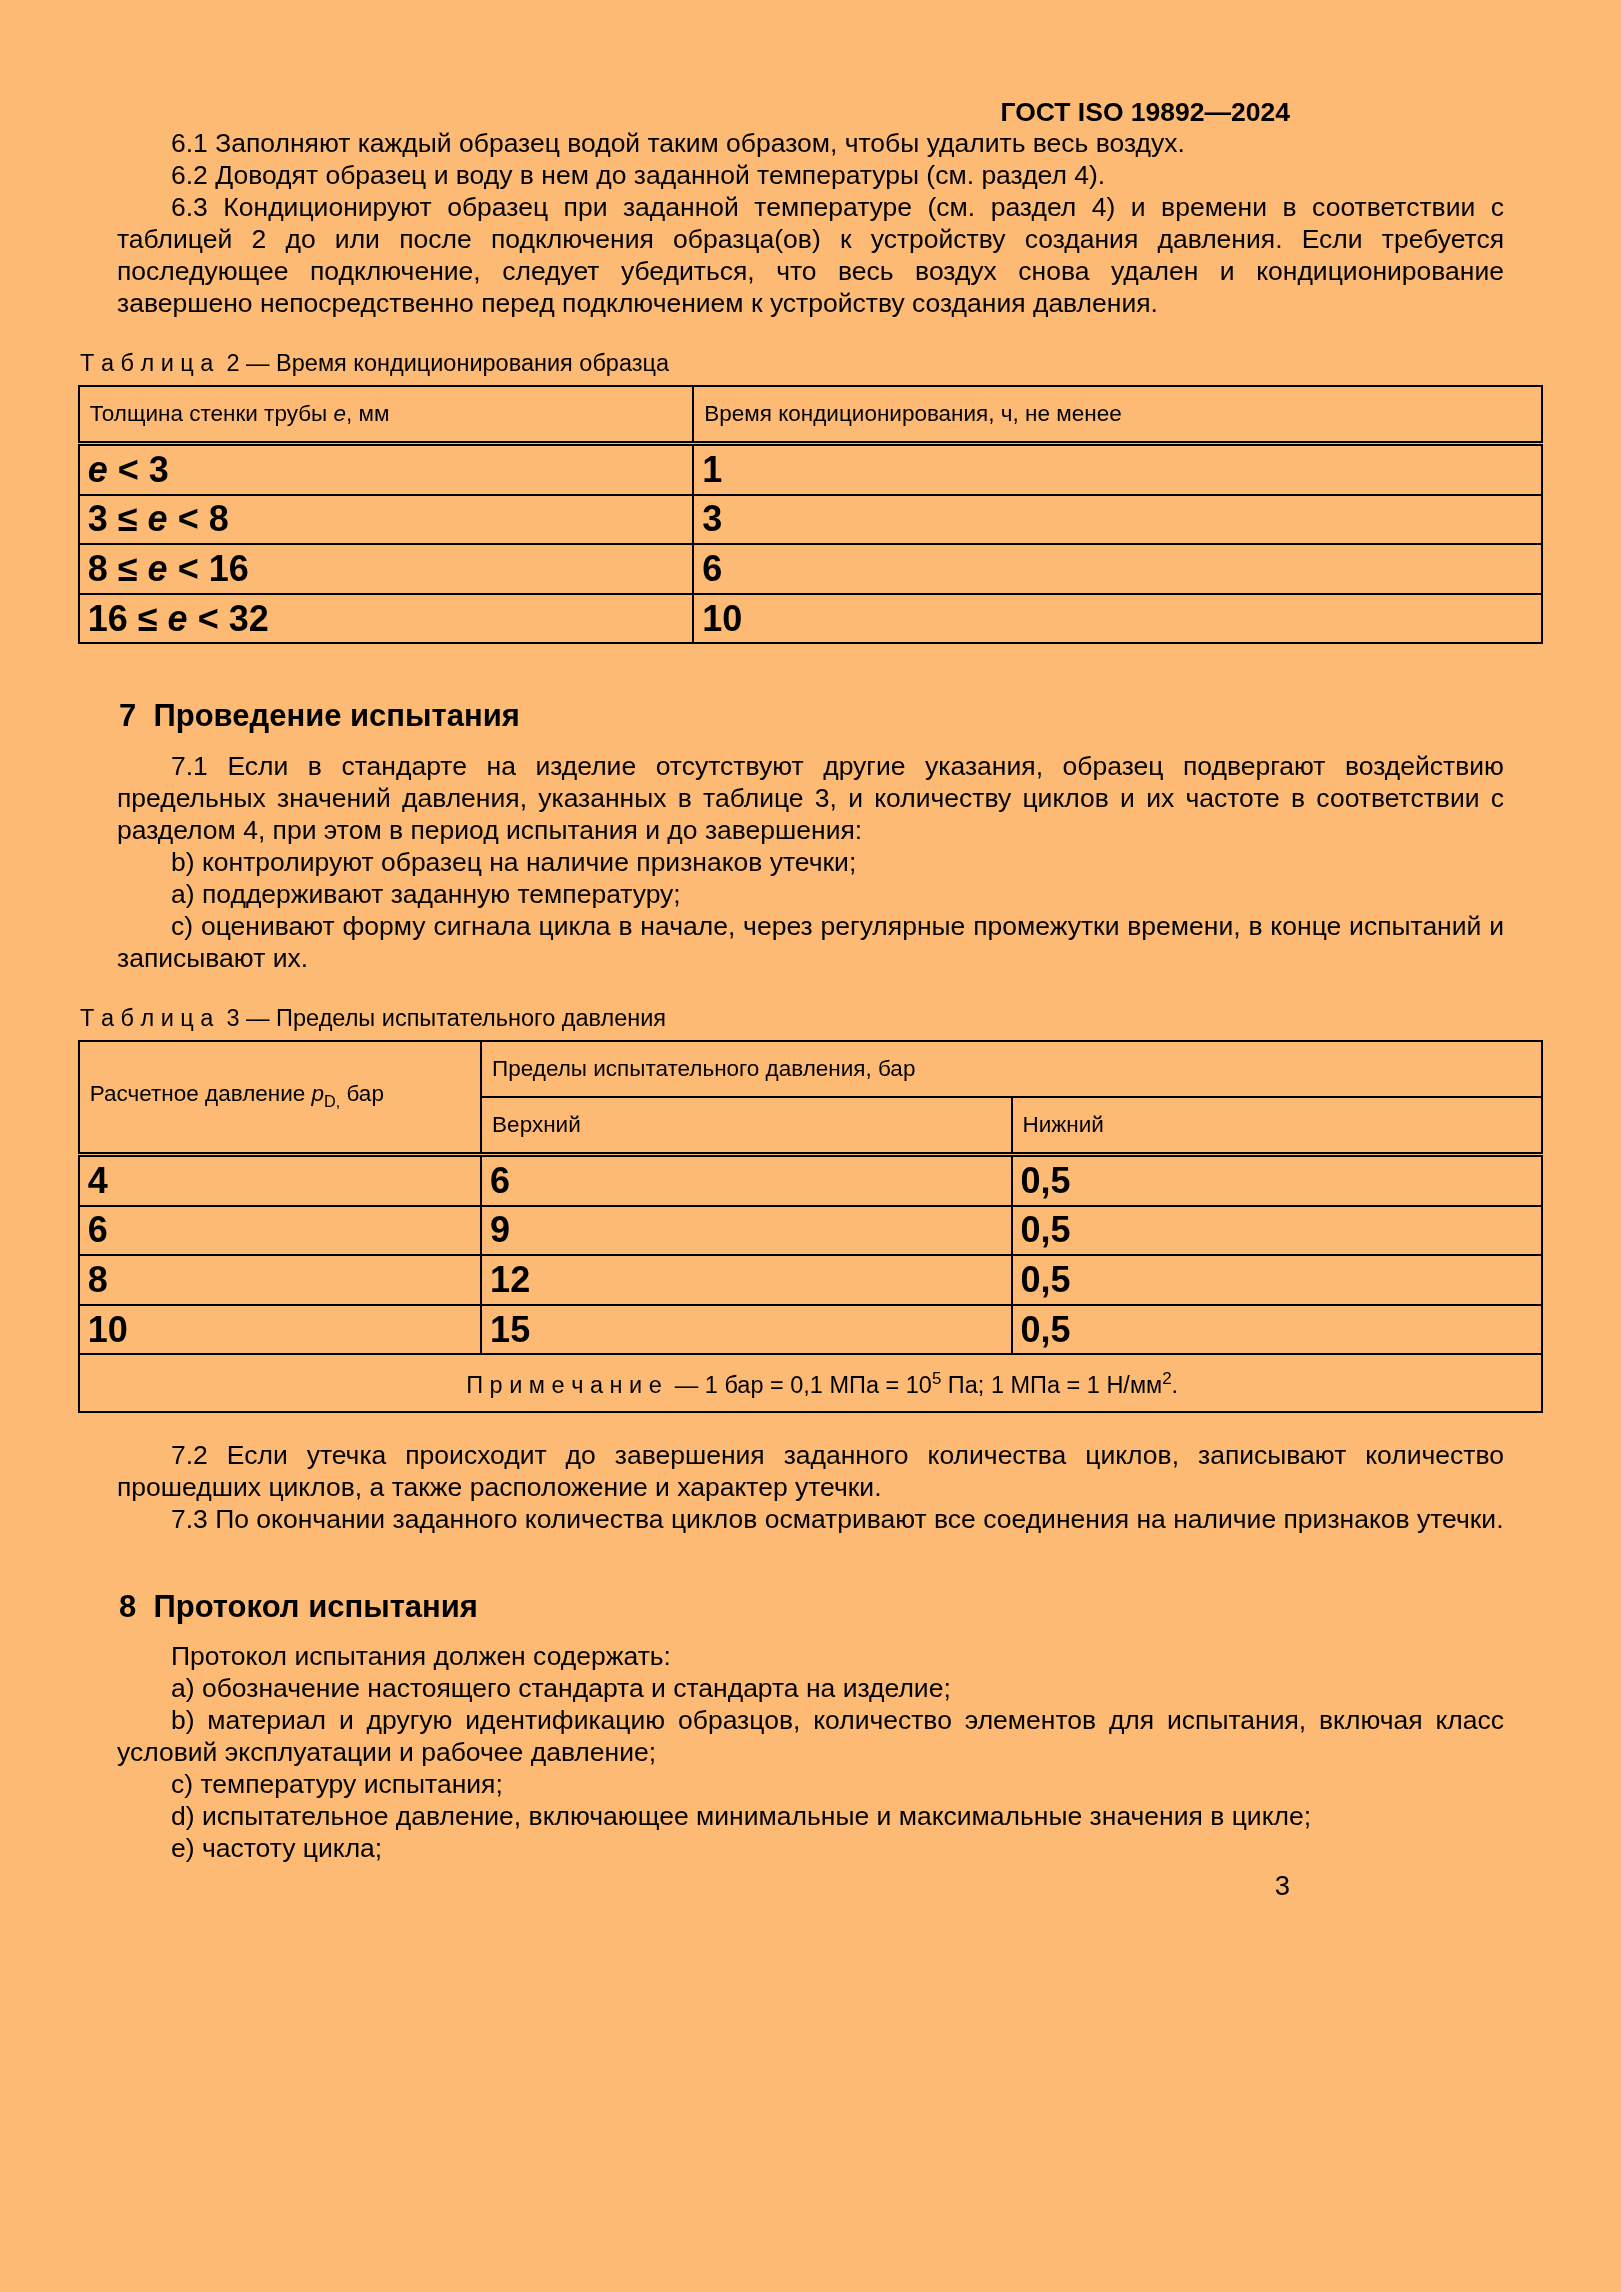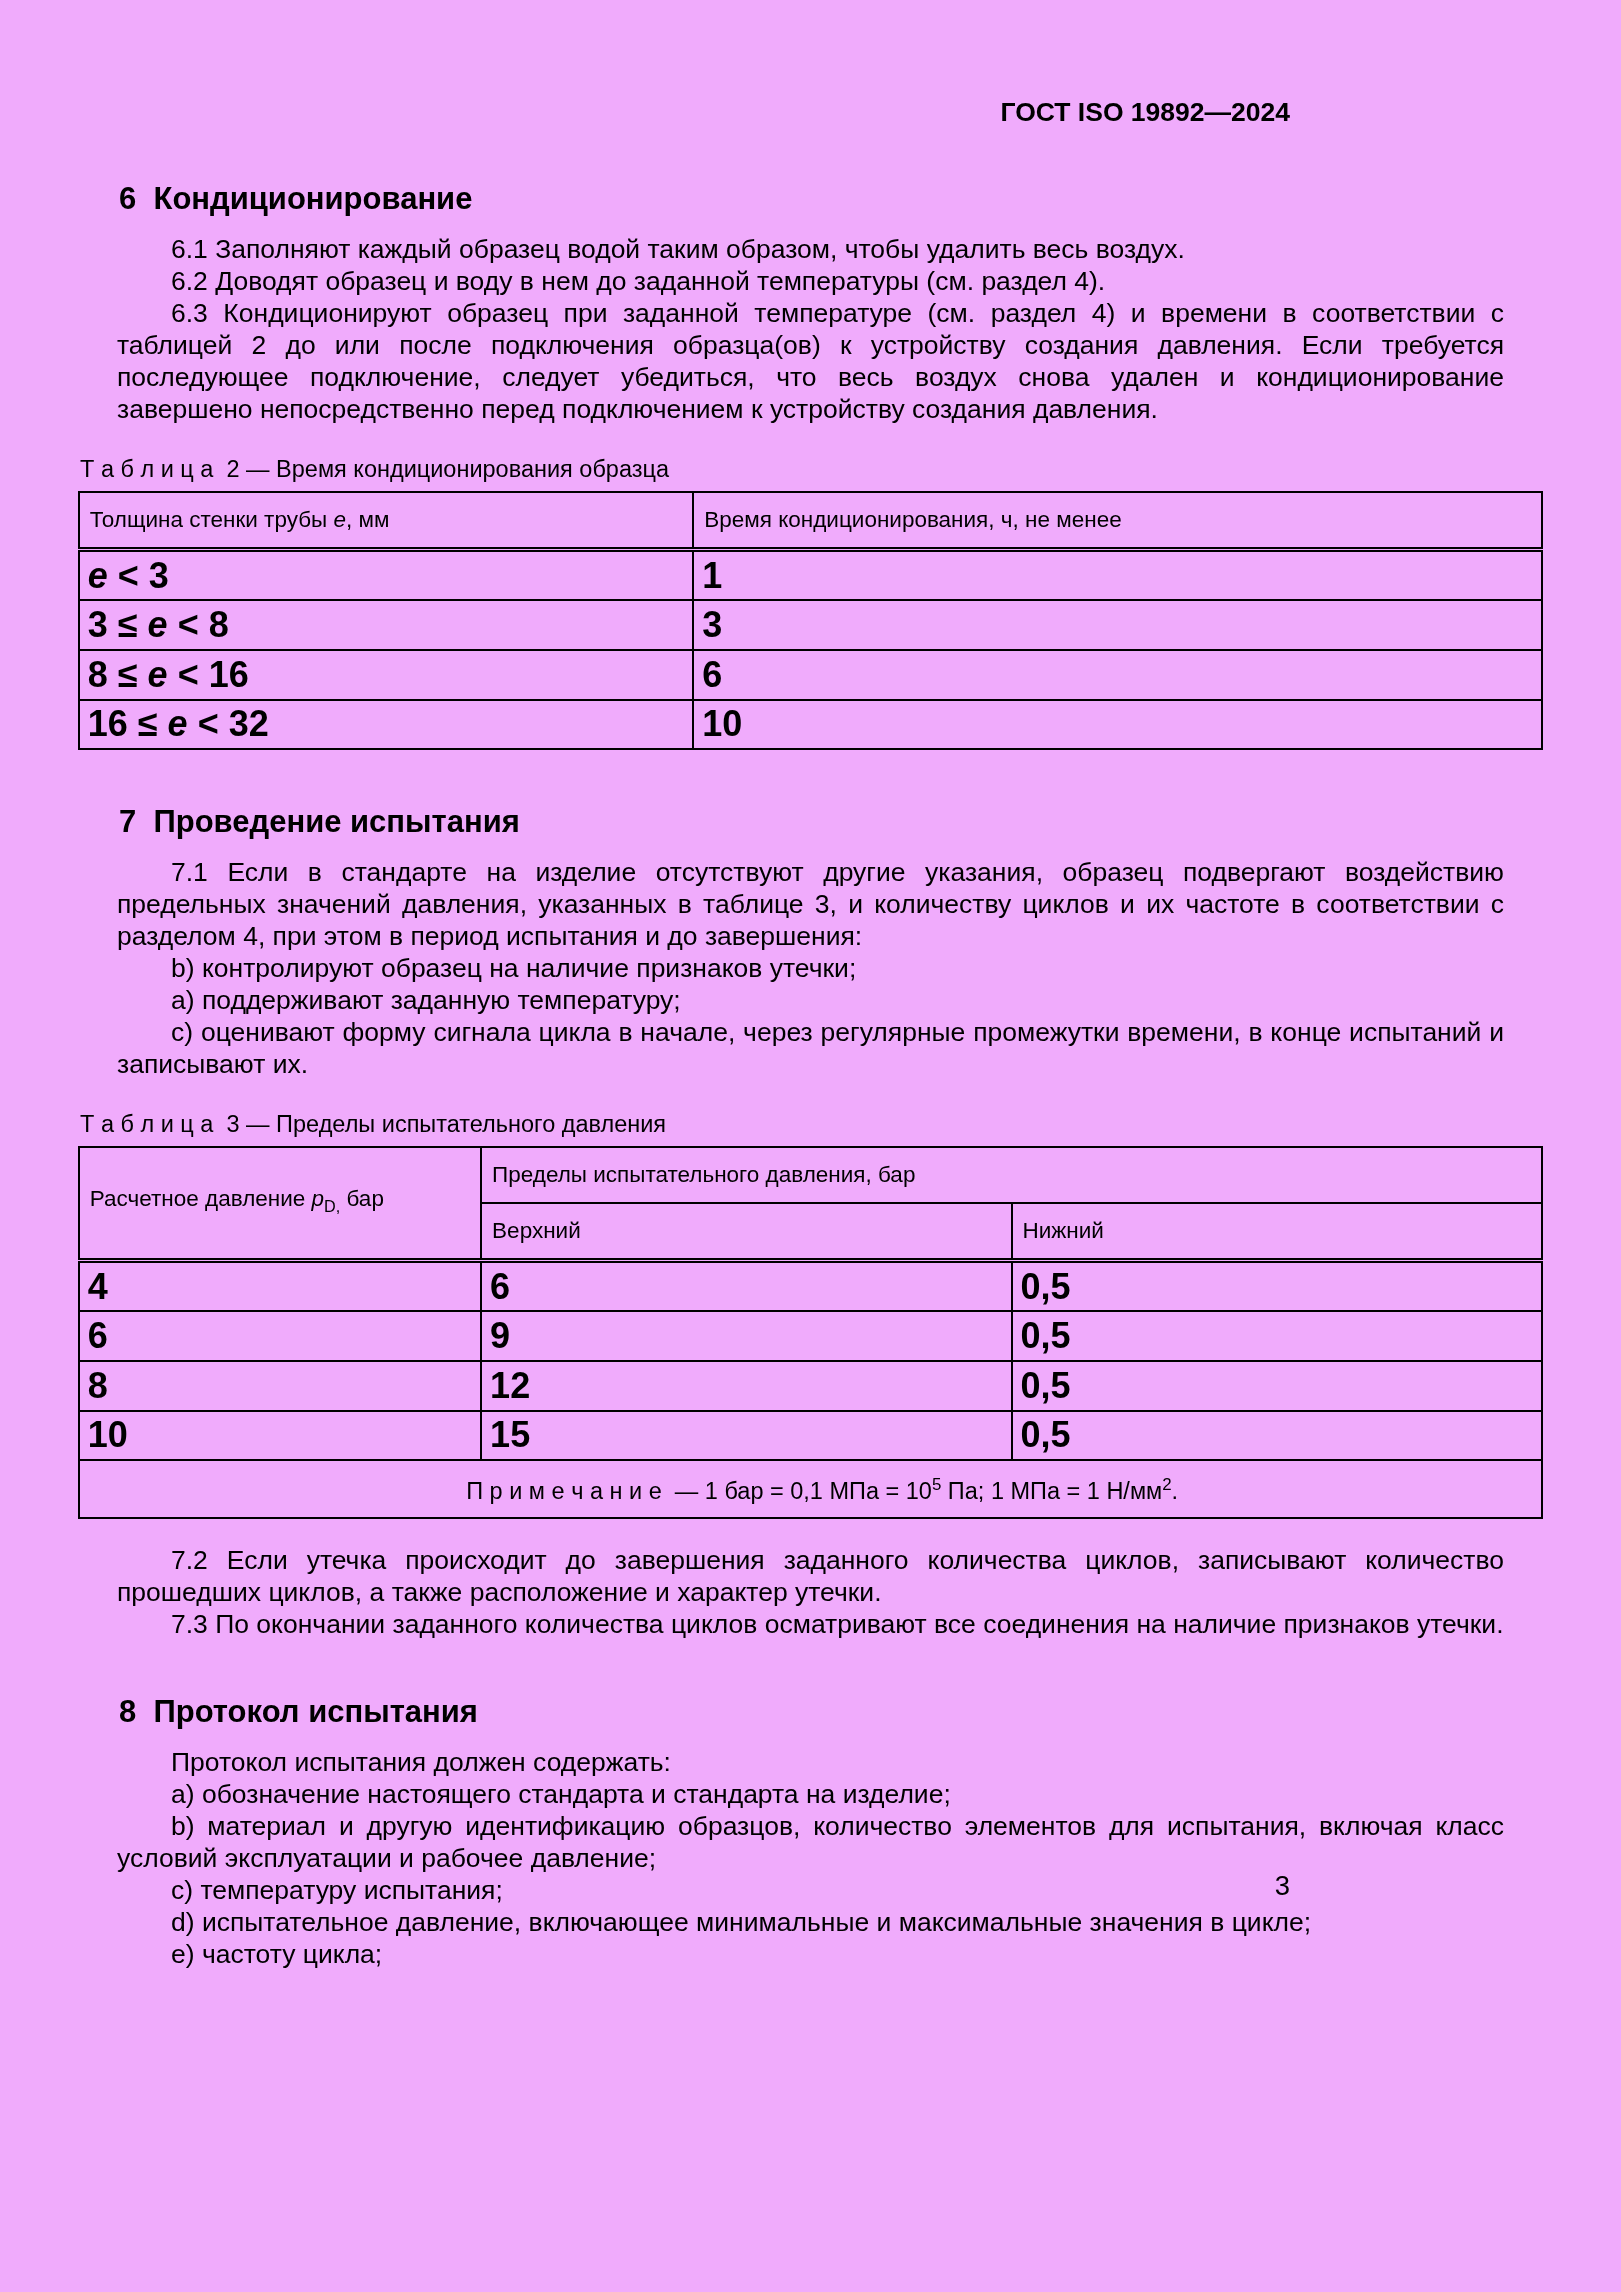--- a/index.html
+++ b/index.html
@@ -6,21 +6,21 @@
   body {
     margin: 0;
     background: #ffffff;
     font-family: "Liberation Sans", sans-serif;
     color: #000000;
   }
   .page {
     position: relative;
     width: 1621px;
     min-height: 2293px;
-    background: #f0abfc;
+    background: #fdba74;
     overflow: hidden;
   }
   .content { padding: 98px 78px 0 78px; }
 
   .doc-header {
     text-align: right;
     padding-right: 253px;
     font-size: 26.5px;
     font-weight: bold;
     line-height: 29px;
@@ -92,21 +92,20 @@
 </style>
 </head>
 <body>
 
 <div class="page">
   <div class="content">
 
     <div class="doc-header">ГОСТ ISO 19892—2024</div>
 
     <section>
-      <h2 class="sec-title">6&nbsp;&nbsp;Кондиционирование</h2>
       <p class="text">6.1&nbsp;Заполняют каждый образец водой таким образом, чтобы удалить весь воздух.</p>
       <p class="text">6.2&nbsp;Доводят образец и воду в нем до заданной температуры (см. раздел 4).</p>
       <p class="text">6.3&nbsp;Кондиционируют образец при заданной температуре (см. раздел 4) и времени в соответствии с таблицей 2 до или после подключения образца(ов) к устройству создания давления. Если требуется последующее подключение, следует убедиться, что весь воздух снова удален и кондиционирование завершено непосредственно перед подключением к устройству создания давления.</p>
     </section>
 
     <p class="tbl-caption">Т а б л и ц а&nbsp;&nbsp;2 — Время кондиционирования образца</p>
     <table class="gost-table">
       <colgroup>
           <col style="width:42%">
           <col style="width:58%">

